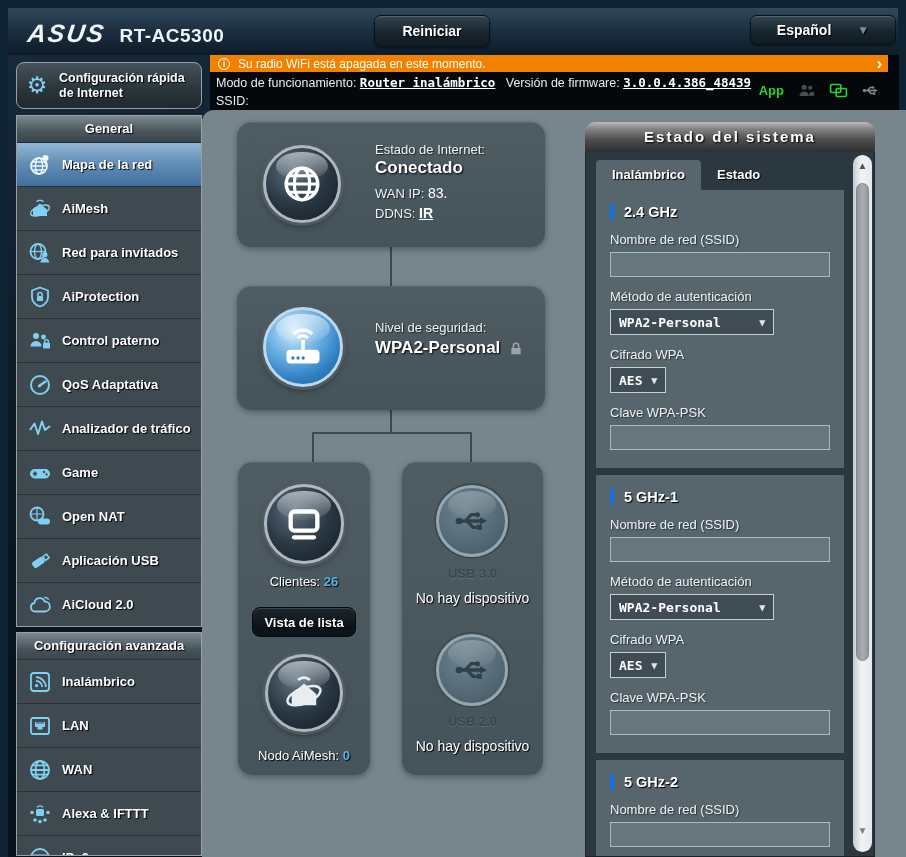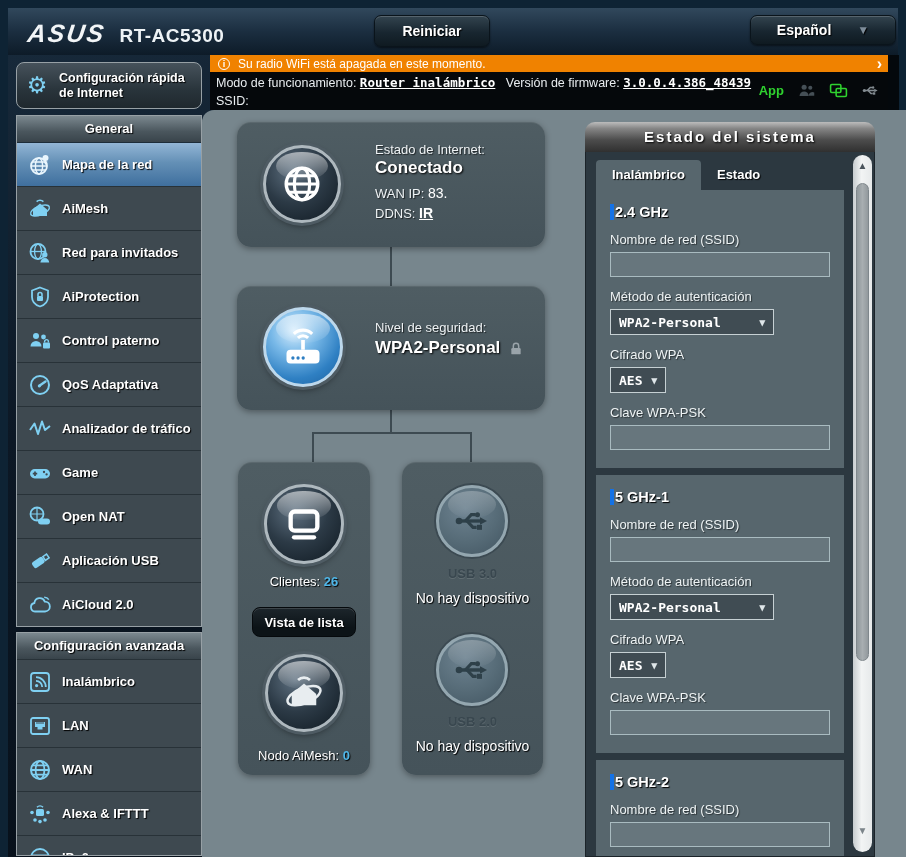--- a/index.html
+++ b/index.html
@@ -179,21 +179,21 @@
     background:#2c3840; border:1px solid #1b2329; border-top:none;
     padding:8px 30px 0 10px; overflow:hidden;
   }
   .tabs { display:flex; }
   .tab {
     padding:7px 16px 8px; font-size:13px; font-weight:bold; color:#fff;
     text-shadow:1px 1px 1px #000; cursor:pointer;
   }
   .tab.active { background:#57666d; border-radius:4px 4px 0 0; }
   .ss-section { background:#57666d; padding:14px 14px 18px; margin-bottom:7px; }
-  .band { display:flex; align-items:center; gap:1px; font-size:14.5px; font-weight:bold; color:#fff; text-shadow:1px 1px 1px #000; }
+  .band { display:flex; align-items:center; gap:10px; font-size:14.5px; font-weight:bold; color:#fff; text-shadow:1px 1px 1px #000; }
   .bandbar { width:4px; height:16px; background:#1472e6; }
   .flabel { font-size:13px; color:#eef3f4; margin:12px 0 5px; text-shadow:1px 1px 1px rgba(0,0,0,.5); }
   .finput {
     width:220px; height:25px; background:#67767d; border:1px solid #a9bbc0;
     color:#fff; font-size:13px; padding:0 5px; outline:none;
   }
   .fselect {
     height:26px; background:#404c53; border:1px solid #c6d0d3; color:#fff;
     font-family:"DejaVu Sans Mono", monospace; font-size:13px; font-weight:bold;
     display:inline-flex; align-items:center; padding:0 8px; cursor:pointer;

